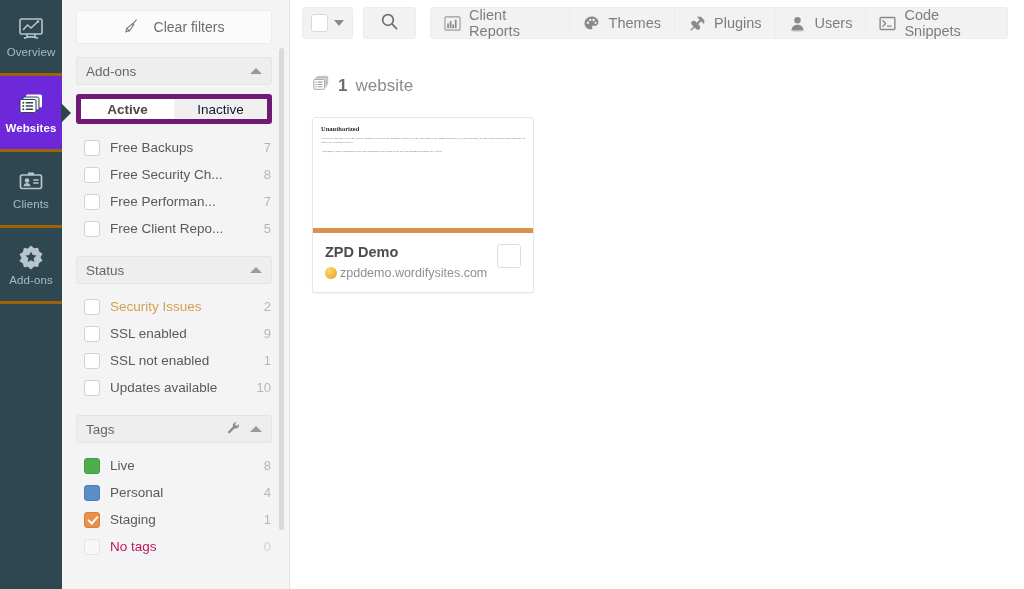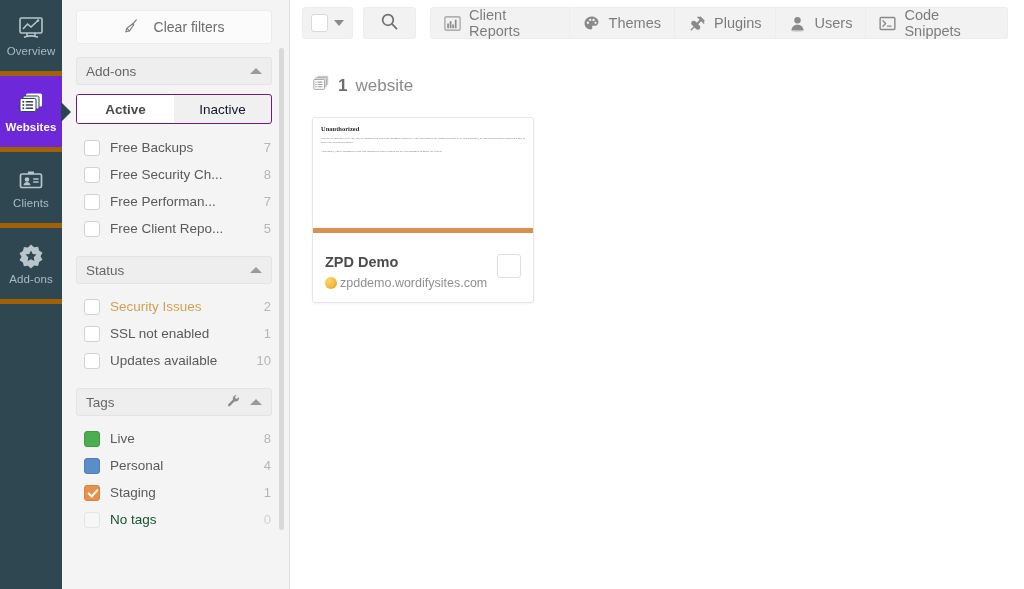--- a/index.html
+++ b/index.html
@@ -21,21 +21,21 @@
     z-index: 5;
   }
   .rail-item {
     height: 76px;
     display: flex; flex-direction: column;
     align-items: center; justify-content: center;
     gap: 4px;
     color: #a9bcc2;
     position: relative;
     cursor: pointer;
-    border-bottom: 5px solid #a16207;
+    border-bottom: 3px solid #a16207;
   }
   .rail-item.active { background: #6d28d9; color: #ffffff; }
   .rail-item.active::after {
     content: "";
     position: absolute;
     right: -9px; top: 50%; transform: translateY(-50%);
     width: 0; height: 0;
     border-top: 10px solid transparent;
     border-bottom: 10px solid transparent;
     border-left: 10px solid #2b444d;
@@ -84,21 +84,21 @@
   .caret-up {
     width: 0; height: 0;
     border-left: 6px solid transparent;
     border-right: 6px solid transparent;
     border-bottom: 6px solid #9a9a9a;
   }
 
   .toggle-group {
     width: 196px; height: 30px;
     display: flex;
-    border: 1px solid #701a75;
+    border: 5px solid #701a75;
     border-radius: 3px;
     overflow: hidden;
     margin-bottom: 10px;
     background: #f0f0f0;
   }
   .toggle-group .tg {
     flex: 1; display:flex; align-items:center; justify-content:center;
     font-size: 13.5px; color:#0f172a; cursor:pointer;
   }
   .toggle-group .tg.on { background:#ffffff; color:#4a4a4a; font-weight:bold; }
@@ -128,21 +128,21 @@
   .cb.checked::after {
     content:"";
     position:absolute; left:4.5px; top:1px;
     width:4px; height:8px;
     border:solid #ffffff;
     border-width: 0 2px 2px 0;
     transform: rotate(42deg);
   }
   .f-label { flex: 1; white-space: nowrap; overflow: hidden; text-overflow: ellipsis; }
   .f-label.warn { color:#d2a052; }
-  .f-label.muted { color:#14532d; }
+  .f-label.muted { color:#be185d; }
   .f-count { color:#b6b6b6; font-size:13px; padding-right:4px; }
   .f-count.muted { color:#d2d2d2; }
 
   .filter-scrollbar {
     position:absolute; right: 5px; top: 48px;
     width: 5px; height: 482px;
     background: #d9d9d9;
     border-radius: 3px;
   }
 
@@ -226,21 +226,21 @@
   .thumb-para {
     font-family:"Liberation Serif","DejaVu Serif",serif;
     font-size: 2.6px;
     line-height: 1.65;
     color: #6e6e6e;
     margin-bottom: 4px;
     text-align: justify;
   }
   .card-bar { height: 5px; background:#d8914e; }
   .card-body {
-    padding: 21px 12px 12px 12px;
+    padding: 11px 12px 12px 12px;
     display:flex; align-items:flex-start;justify-content:center;
   }
   .card-texts { flex:1; min-width:0; }
   .card-title { font-size:14.5px; color:#4c4c4c; font-weight:bold; margin-bottom:6px; }
   .card-url { display:flex; align-items:center; gap:3px; font-size:12.5px; color:#8f8f8f; }
   .favicon {
     width:12px;height:12px;border-radius:50%;
     background: radial-gradient(circle at 35% 32%, #ffd86b 0%, #f0b93d 55%, #d99c24 100%);
     flex:0 0 12px;
   }
@@ -368,20 +368,25 @@
         <span class="sec-tools">
           <span class="caret-up"></span>
         </span>
       </div>
 
       <div class="filter-list">
         <div class="filter-row">
           <span class="cb"></span>
           <span class="f-label warn">Security Issues</span>
           <span class="f-count">2</span>
+        </div>
+        <div class="filter-row">
+          <span class="cb"></span>
+          <span class="f-label">SSL enabled</span>
+          <span class="f-count">9</span>
         </div>
         <div class="filter-row">
           <span class="cb"></span>
           <span class="f-label">SSL not enabled</span>
           <span class="f-count">1</span>
         </div>
         <div class="filter-row">
           <span class="cb"></span>
           <span class="f-label">Updates available</span>
           <span class="f-count">10</span>

